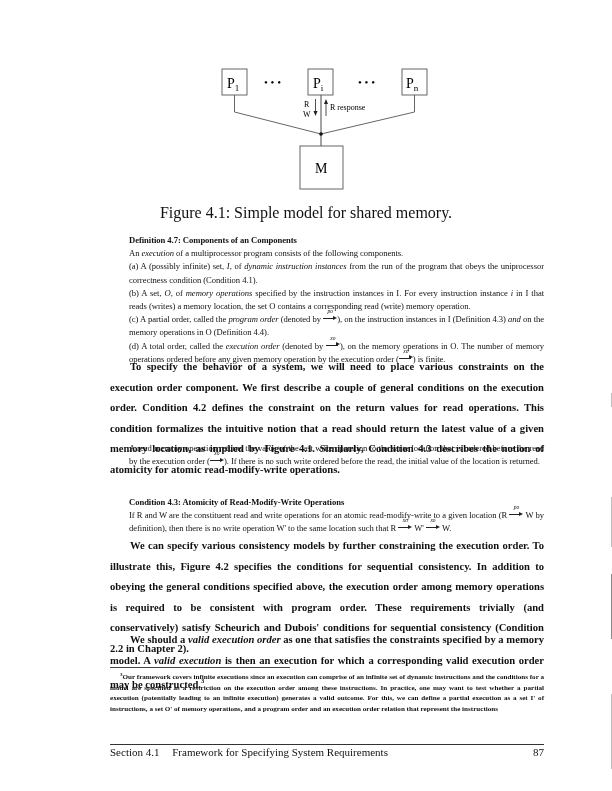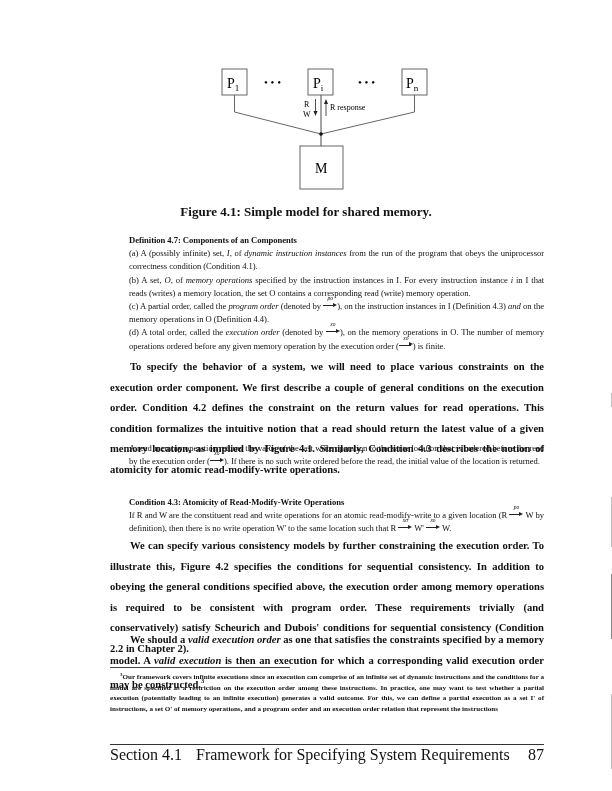--- a/index.html
+++ b/index.html
@@ -1,36 +1,36 @@
 <!DOCTYPE html>
 <html><head>
   <meta charset="utf-8">
   <style>
     html, body { margin: 0; padding: 0; background: #ffffff; }
     body { width: 612px; height: 791px; position: relative; overflow: hidden;
            font-family: "Liberation Serif", "DejaVu Serif", serif; color: #111; }
     .figure { position: absolute; left: 0; top: 0; width: 500px; height: 220px; }
     .figure svg { position: absolute; left: 0; top: 0; }
     .fig-caption { position: absolute; top: 204px; left: 0; width: 612px; text-align: center;
-                   font-size: 13px; font-weight: bold; }
+                   font-size: 16px; }
     .sm { font-size: 8.6px; line-height: 13.2px; letter-spacing: -0.05px; }
     .body-text { font-size: 10.6px; line-height: 20.6px; text-align: justify; }
     .block { position: absolute; left: 110px; width: 434px; font-weight: bold; }
     .ind-block { position: absolute; left: 129px; width: 415px; }
     .heading { font-weight: bold; }
     p { margin: 0; }
     .indent { text-indent: 20px; }
     .fn { font-size: 7.1px; line-height: 10.4px; text-align: justify; }
     .arrow { display: inline-block; position: relative; width: 14px; height: 9px; vertical-align: 0px; }
     .arrow .lab { position: absolute; left: 0; width: 14px; top: -5px; font-size: 5.5px; text-align: center; font-style: italic; line-height: 6px; }
     .arrow .ln { position: absolute; left: 0; right: 2px; top: 5px; border-top: 0.8px solid #222; }
     .arrow .hd { position: absolute; right: 0; top: 2.6px; width: 0; height: 0;
                  border-left: 4px solid #222; border-top: 2.6px solid transparent; border-bottom: 2.6px solid transparent; }
     .footer-rule { position: absolute; left: 110px; width: 434px; top: 744px; border-top: 1px solid #333; }
-    .footer { position: absolute; left: 110px; width: 434px; top: 746px; font-size: 16px; }
+    .footer { position: absolute; left: 110px; width: 434px; top: 746px; font-size: 11px; }
     .footer .pg { position: absolute; right: 0; top: 0; margin-left: 24px; }
     .fn-rule { position: absolute; left: 110px; width: 180px; top: 667px; border-top: 0.8px solid #444; }
     .scan-edge { position: absolute; left: 611px; width: 1px; background: #bdbdbd; }
   </style>
 </head>
 <body>
 
 <div class="figure">
   <svg width="612" height="200">
 
@@ -60,20 +60,21 @@
     <text x="303" y="117" font-family="Liberation Serif, serif" font-size="8">W</text>
     <text x="330" y="110" font-family="Liberation Serif, serif" font-size="8">R response</text>
 
     <text x="315" y="173" font-family="Liberation Serif, serif" font-size="14">M</text>
   </svg>
   <div class="fig-caption">Figure 4.1: Simple model for shared memory.</div>
 </div>
 
 <div class="ind-block sm" style="top:234px;">
   <p class="heading">Definition 4.7: Components of an Components</p>
+  <p><span>An </span><em>execution</em><span> of a multiprocessor program consists of the following components.</span></p>
   <p style="text-align:justify"><span>(a) A (possibly infinite) set, </span><em>I</em><span>, of </span><em>dynamic instruction instances</em><span> from the run of the program that obeys the uniprocessor correctness condition (Condition 4.1).</span></p>
   <p style="text-align:justify"><span>(b) A set, </span><em>O</em><span>, of </span><em>memory operations</em><span> specified by the instruction instances in I. For every instruction instance </span><em>i</em><span> in I that reads (writes) a memory location, the set O contains a corresponding read (write) memory operation.</span></p>
   <p style="text-align:justify"><span>(c) A partial order, called the </span><em>program order</em><span> (denoted by </span><span class="arrow"><span class="lab">po</span><span class="ln"></span><span class="hd"></span></span><span>), on the instruction instances in I (Definition 4.3) </span><em>and</em><span> on the memory operations in O (Definition 4.4).</span></p>
   <p style="text-align:justify"><span>(d) A total order, called the </span><em>execution order</em><span> (denoted by </span><span class="arrow"><span class="lab">xo</span><span class="ln"></span><span class="hd"></span></span><span>), on the memory operations in O. The number of memory operations ordered before any given memory operation by the execution order (</span><span class="arrow"><span class="lab">xo</span><span class="ln"></span><span class="hd"></span></span><span>) is finite.</span></p>
 </div>
 
 <div class="block body-text" style="top:357px;">
   <p class="indent">To specify the behavior of a system, we will need to place various constraints on the execution order component. We first describe a couple of general conditions on the execution order. Condition 4.2 defines the constraint on the return values for read operations. This condition formalizes the intuitive notion that a read should return the latest value of a given memory location, as implied by Figure 4.1. Similarly, Condition 4.3 describes the notion of atomicity for atomic read-modify-write operations.</p>
 </div>
 

